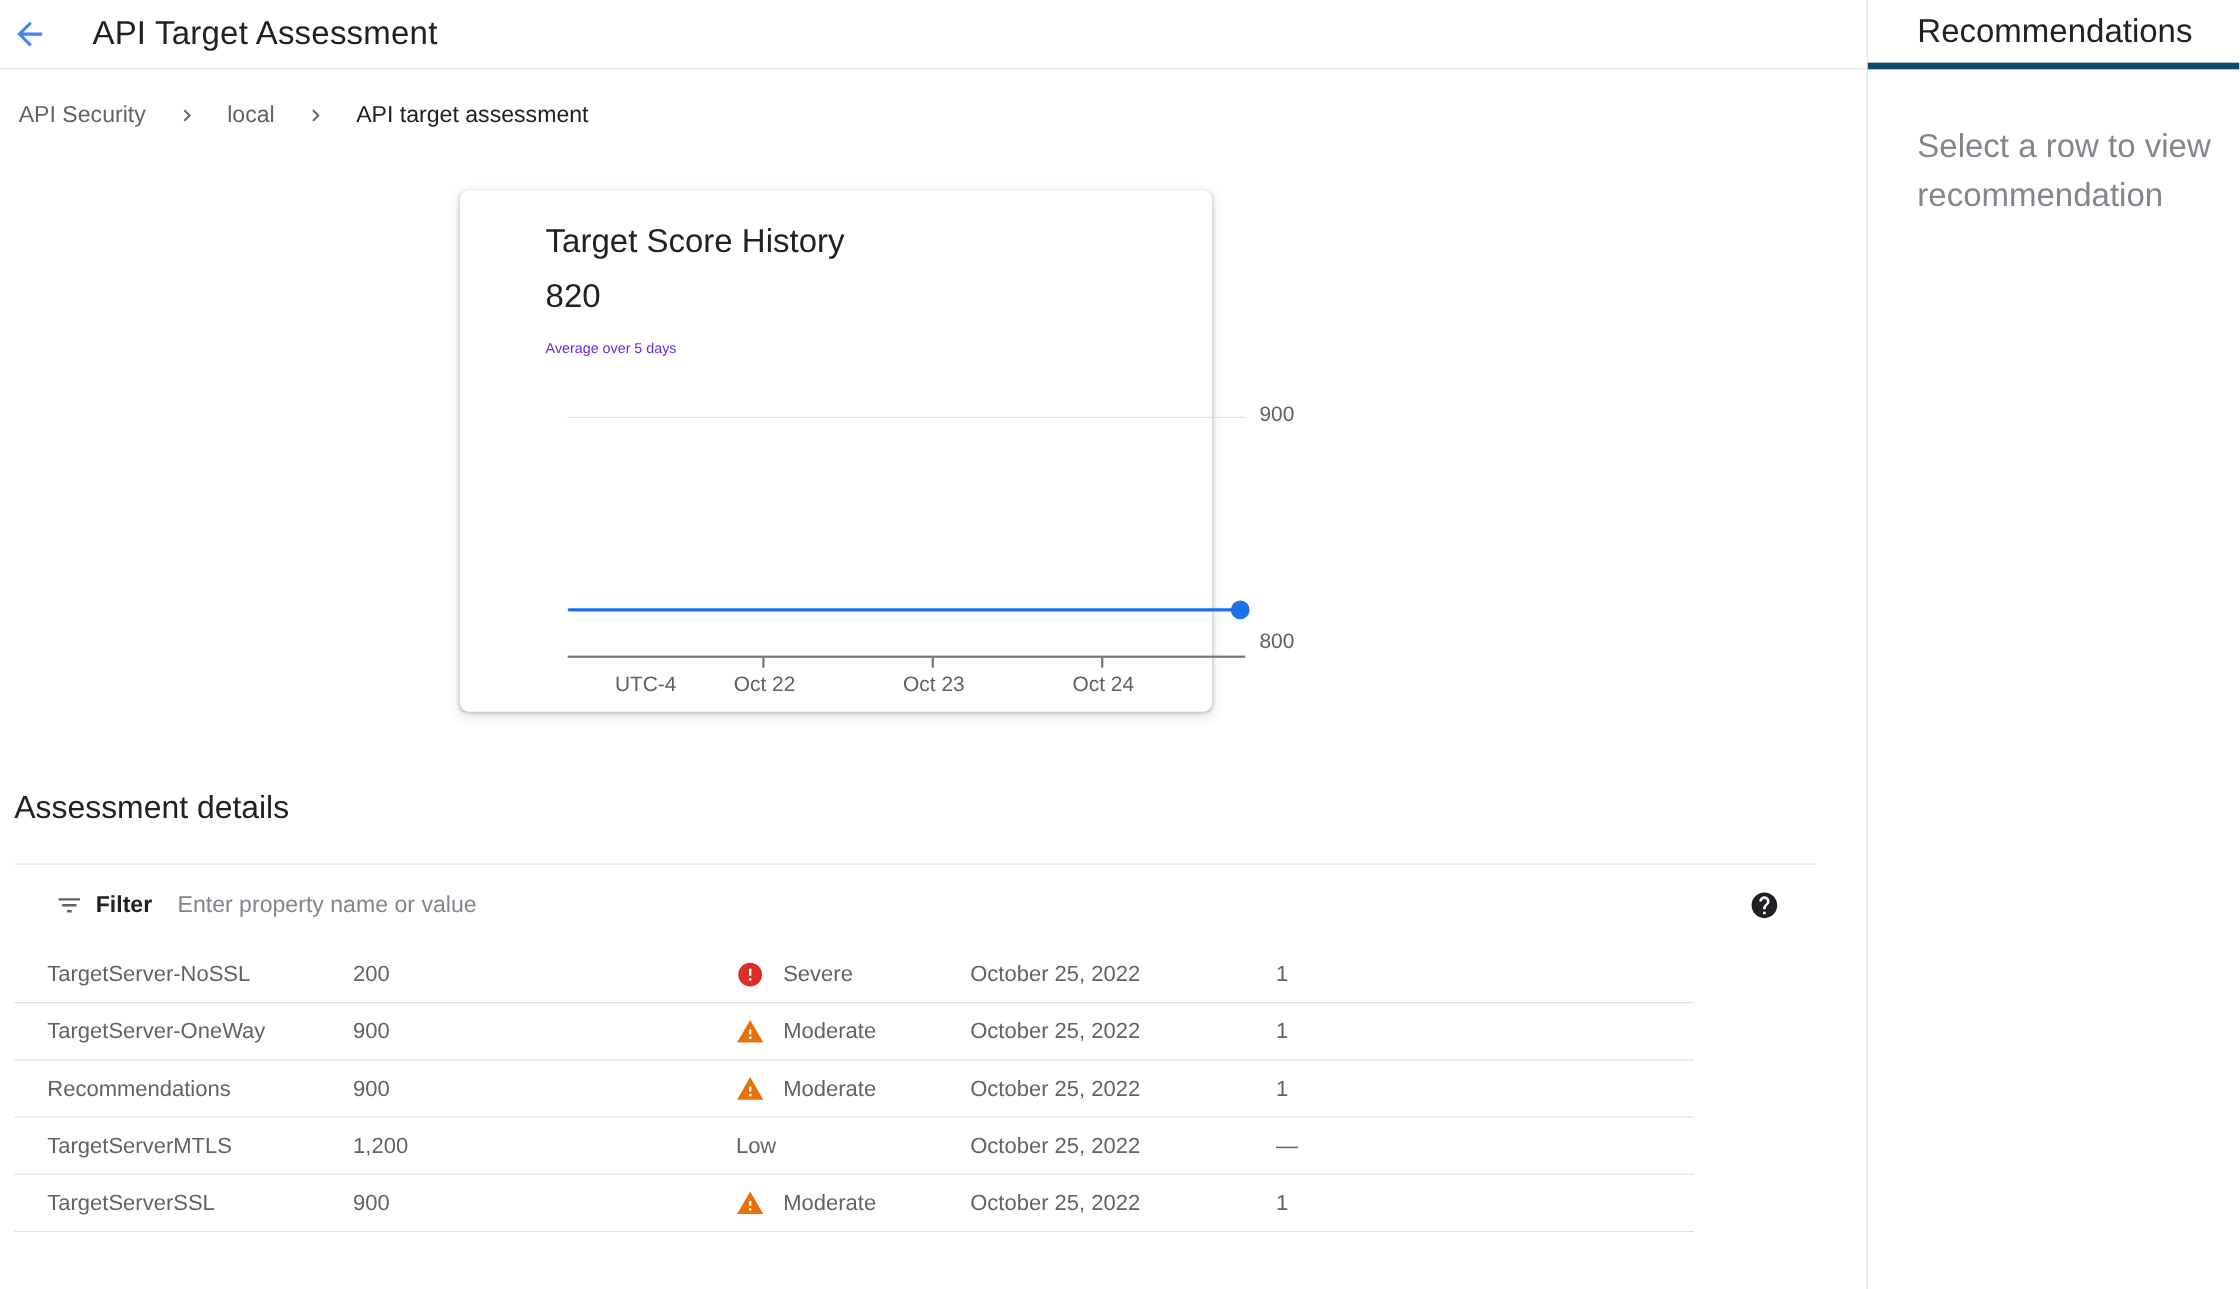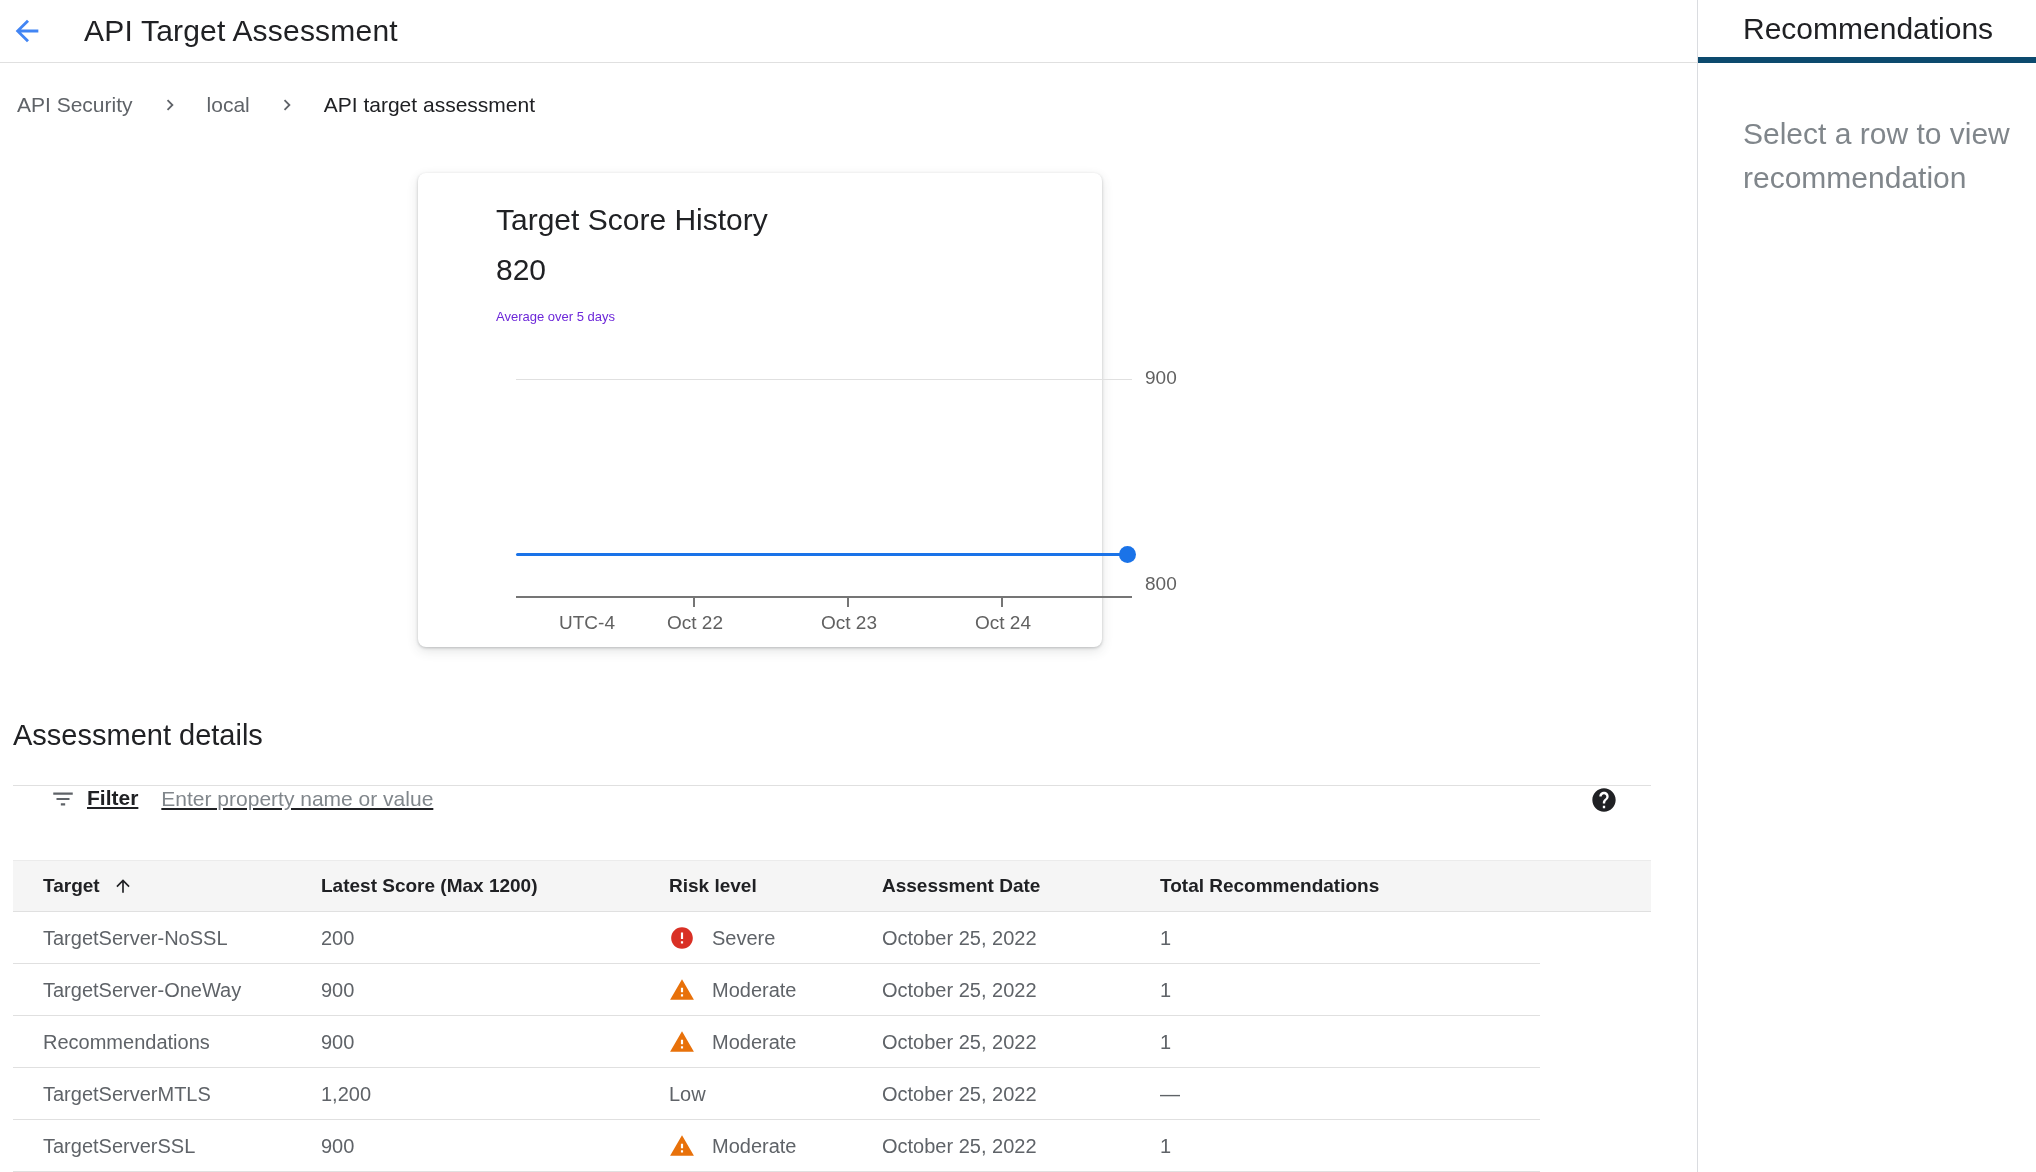--- a/index.html
+++ b/index.html
@@ -37,21 +37,21 @@
   .tick   { position:absolute; top:425px; width:2px; height:9px; background:#757575; }
   .tick1 { left:275px; } .tick2 { left:429px; } .tick3 { left:583px; }
   .x-label { position:absolute; top:439px; font-size:19px; color:#616161; white-space:nowrap; }
   .x-utc   { left:96px;margin-left:45px; }
   .x-c     { transform:translateX(-50%); }
   .x-oct22 { left:277px; } .x-oct23 { left:431px; } .x-oct24 { left:585px; }
 
   
   .section-heading { position:absolute; left:13px; top:719px; font-size:29px; color:#202124; }
   .details { position:absolute; left:13px; top:785px; width:1638px; border-top:1px solid #e0e0e0; }
-  .filter-row { height:74px; display:flex; align-items:flex-start; padding-left:37px;text-decoration:underline; }
+  .filter-row { height:74px; display:flex; align-items:center; padding-left:37px; }
   .filter-icon { display:flex; }
   .filter-label { margin-left:11px; font-size:21px; font-weight:700; color:#202124; }
   .filter-input { margin-left:21px; flex:1; border:none; outline:none; background:transparent;
                   font-family:inherit; font-size:21px; color:#202124; }
   .filter-input::placeholder { color:#80868b; }
   .help-btn { margin-right:33px; width:28px; height:28px; border:none; background:transparent;
               padding:0; display:flex; cursor:pointer; }
 
   .thead { height:52px; background:#f5f5f5; border-top:1px solid #ebebeb; border-bottom:1px solid #e0e0e0;
            display:flex; align-items:center; padding-left:30px; font-size:19px; font-weight:700; color:#202124; }
@@ -138,34 +138,20 @@
       <input class="filter-input" type="text" placeholder="Enter property name or value" style="">
       <button class="help-btn">
         <span style="display:flex;">
           <svg width="28" height="28" viewBox="0 0 24 24">
               <path fill="#202124" d="M12 2C6.48 2 2 6.48 2 12s4.48 10 10 10 10-4.48 10-10S17.52 2 12 2zm1 17h-2v-2h2v2zm2.07-7.75-.9.92C13.45 12.9 13 13.5 13 15h-2v-.5c0-1.1.45-2.1 1.17-2.83l1.24-1.26c.37-.36.59-.86.59-1.41 0-1.1-.9-2-2-2s-2 .9-2 2H8c0-2.21 1.79-4 4-4s4 1.79 4 4c0 .88-.36 1.68-.93 2.25z"></path>
             </svg>
         </span>
       </button>
     </div>
 
-    <div class="thead">
-      <div class="c-target">
-        <span>Target</span>
-        <span class="sort-icon">
-          <svg width="20" height="20" viewBox="0 0 24 24">
-              <path fill="#202124" d="M4 12l1.41 1.41L11 7.83V20h2V7.83l5.58 5.58L20 12l-8-8-8 8z"></path>
-            </svg>
-        </span>
-      </div>
-      <div class="c-score">Latest Score (Max 1200)</div>
-      <div class="c-risk">Risk level</div>
-      <div class="c-date">Assessment Date</div>
-      <div class="c-total">Total Recommendations</div>
-    </div>
 
     <div class="trow">
       <div class="c-target">TargetServer-NoSSL</div>
       <div class="c-score">200</div>
       <div class="c-risk">
         <span class="risk-icon">
           <svg width="26" height="26" viewBox="0 0 24 24">
               <path fill="#d93025" d="M12 2C6.48 2 2 6.48 2 12s4.48 10 10 10 10-4.48 10-10S17.52 2 12 2zm1 15h-2v-2h2v2zm0-4h-2V7h2v6z"></path>
             </svg>
         </span>

